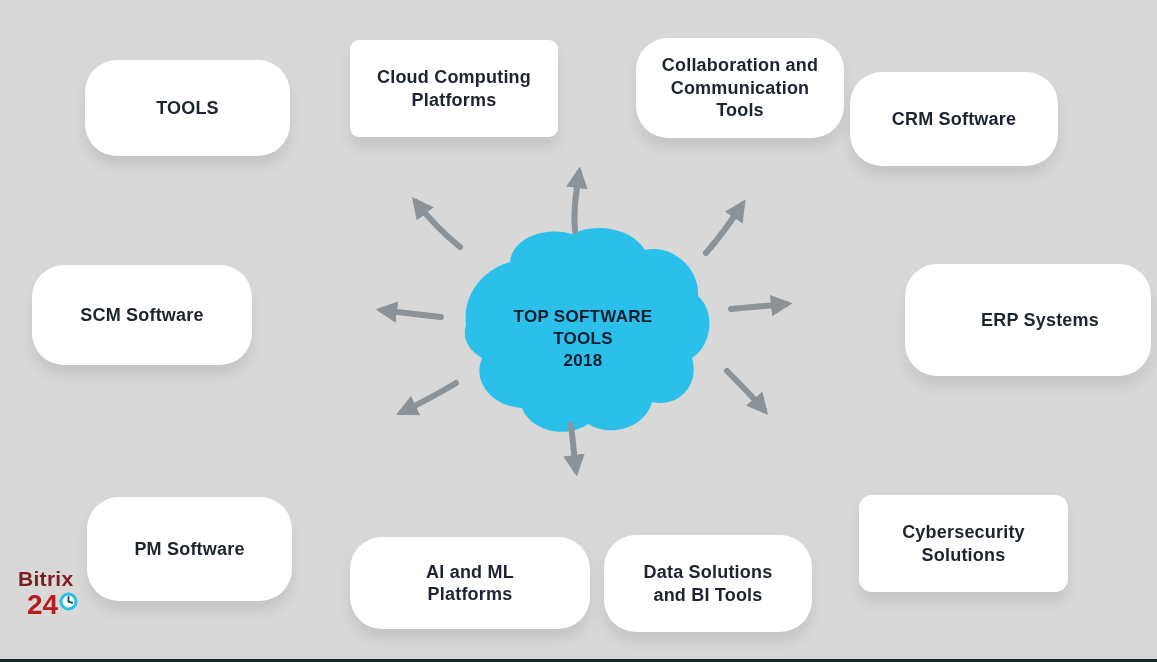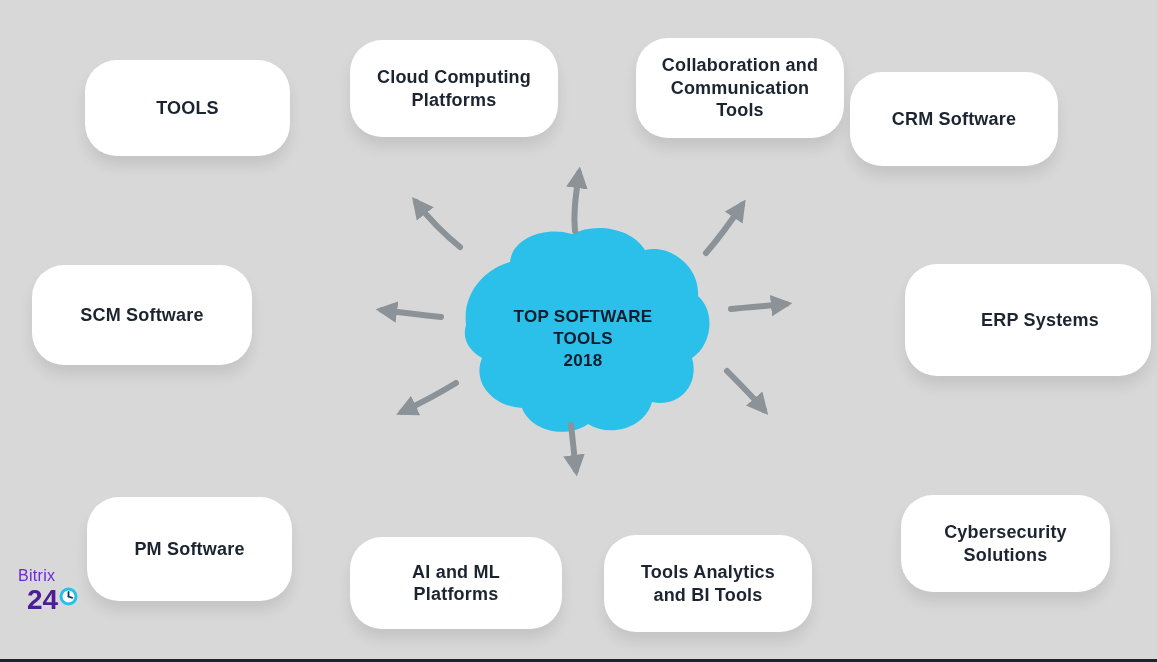--- a/index.html
+++ b/index.html
@@ -35,29 +35,29 @@
     color: #1b2430;
     font-weight: bold;
     font-size: 18px;
     line-height: 1.25;
     letter-spacing: 0.2px;
   }
   .node-label { white-space: pre-line; padding: 0 12px; }
 
   
   .n-hrms  { left: 85px;  top: 60px;  width: 205px; height: 96px; }
-  .n-cloud { left: 350px; top: 40px;  width: 208px; height: 97px; }
+  .n-cloud { left: 350px; top: 40px;  width: 208px; height: 97px; border-radius: 9px; }
   .n-collab{ left: 604px; top: 38px;  width: 208px; height: 100px; margin-left: 32px; }
   .n-crm   { left: 850px; top: 62px;  width: 208px; height: 94px; margin-top: 10px; }
   .n-scm   { left: 32px;  top: 265px; width: 220px; height: 100px; }
   .n-erp   { left: 905px; top: 264px; width: 222px; height: 112px; padding-left: 24px; }
   .n-pm    { left: 87px;  top: 497px; width: 205px; height: 104px; }
-  .n-aiml  { left: 350px; top: 537px; width: 212px; height: 92px; }
+  .n-aiml  { left: 350px; top: 537px; width: 240px; height: 92px; }
   .n-data  { left: 604px; top: 535px; width: 208px; height: 97px; }
-  .n-cyber { left: 901px; top: 495px; width: 209px; height: 97px; }
+  .n-cyber { left: 859px; top: 495px; width: 209px; height: 97px; border-radius: 13px; }
 
   .center-label {
     position: absolute;
     left: 493px;
     top: 306px;
     width: 180px;
     text-align: center;
     font-weight: bold;
     font-size: 17px;
     line-height: 1.3;
@@ -67,36 +67,36 @@
   }
 
   .logo {
     position: absolute;
     left: 18px;
     top: 568px;
     width: 90px;
     line-height: 1;
   }
   .logo-brand {
-    font-weight: normal;
-    font-size: 16px;
-    color: #6d28d9;
+    font-weight: bold;
+    font-size: 21px;
+    color: #7f1d1d;
     letter-spacing: 0.3px;
     display: block;
   }
   .logo-row {
     display: flex;
     align-items: center;
     margin-top: 2px;
     margin-left: 9px;
   }
   .logo-number {
     font-weight: bold;
     font-size: 28px;
-    color: #4c1d95;
+    color: #b91c1c;
   }
   .logo-clock {
     margin-left: 1px;
     margin-top: -8px;
   }
   .bottom-rule {
     position: absolute;
     left: 0;
     bottom: 0;
     width: 100%;
@@ -166,21 +166,21 @@
     <span class="node-label">ERP Systems</span>
   </div>
   <div class="node n-pm">
     <span class="node-label">PM Software</span>
   </div>
   <div class="node n-aiml">
     <span class="node-label">AI and ML
 Platforms</span>
   </div>
   <div class="node n-data">
-    <span class="node-label">Tools Analytics
+    <span class="node-label">Data Solutions
 and BI Tools</span>
   </div>
   <div class="node n-cyber">
     <span class="node-label">Cybersecurity
 Solutions</span>
   </div>
 
   <div class="logo">
     <span class="logo-brand">Bitrix</span>
     <span class="logo-row">

